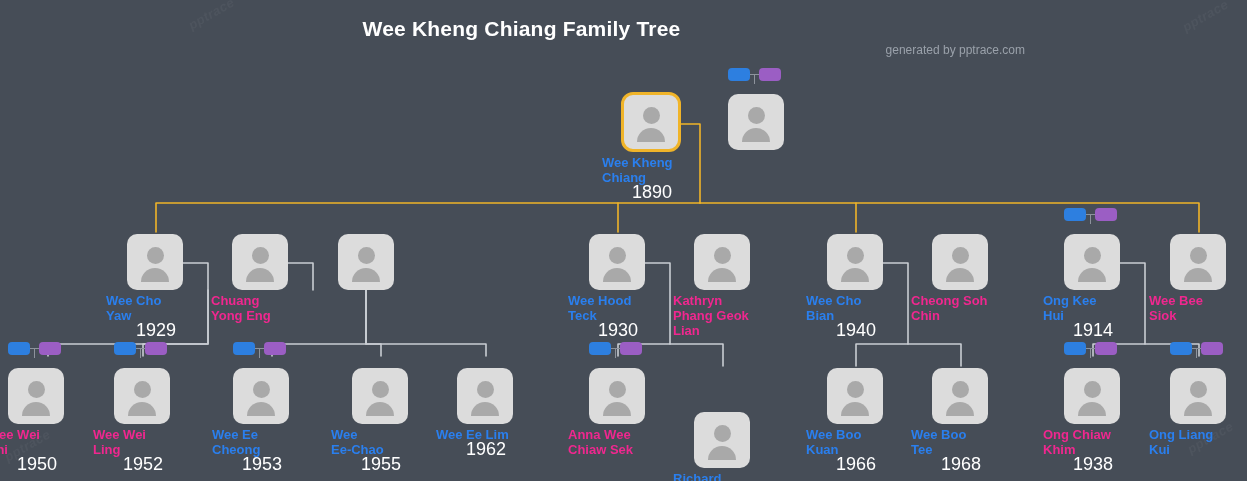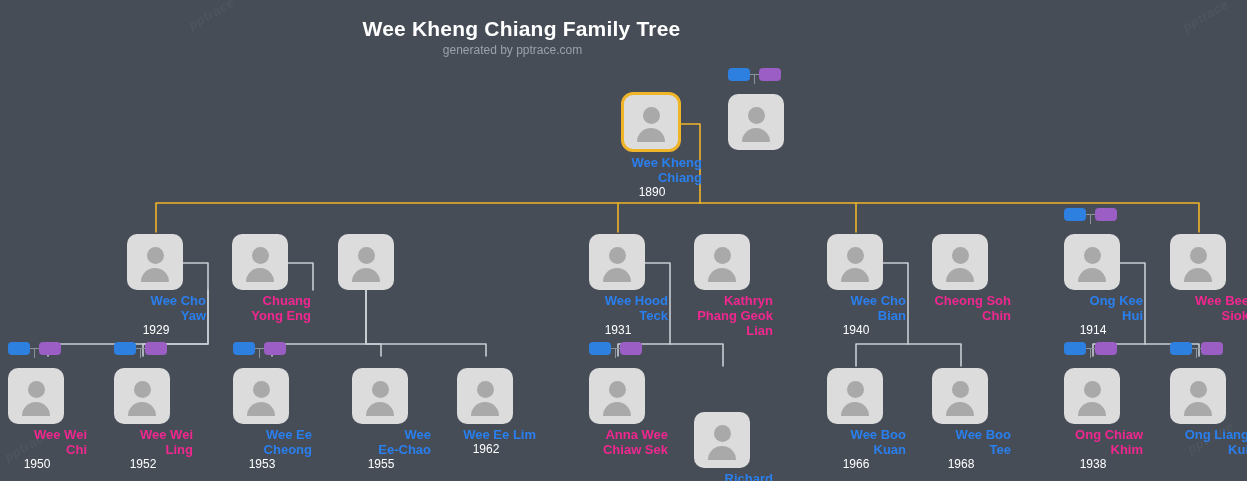--- a/index.html
+++ b/index.html
@@ -41,21 +41,21 @@
     color: #ffffff;
     font-size: 21px;
     font-weight: bold;
     letter-spacing: 0.2px;
   }
   #subtitle {
     position: absolute;
     left: 0;
     top: 43px;
     width: 1025px;
-    text-align: center;
+    text-align: right;
     color: #9aa1aa;
     font-size: 12px;
   }
   svg.edges {
     position: absolute;
     left: 0; top: 0;
     width: 1247px;
     height: 481px;
     pointer-events: none;
   }
@@ -101,34 +101,34 @@
     top: 34px;
     background: #a9a9a9;
     border-radius: 14px 14px 0 0;
   }
   .node.highlight .av-body { top: 33px; }
 
   .name {
     margin-top: 3px;
     width: 100px;
     margin-left: -21px;
-    text-align: right;
+    text-align: left;
     font-size: 13px;
     font-weight: bold;
     line-height: 15px;
     white-space: pre-line;
   }
   .name.m { color: #2a7fee; }
   .name.f { color: #f0278f; }
   .year {
     width: 100px;
     margin-left: -21px;
     text-align: center;
     color: #ffffff;
-    font-size: 12px;
+    font-size: 18px;
     line-height: 15px;
   }
 
   
   .badge {
     position: absolute;
     width: 58px;
     height: 13px;
   }
   .badge .pill {
@@ -235,21 +235,21 @@
           <span class="av-body"></span>
         </div>
       </div>
       <div class="node" style="left: 589px; top: 234px;">
         <div class="card">
           <span class="av-head"></span>
           <span class="av-body"></span>
         </div>
         <div class="name m">Wee Hood
 Teck</div>
-        <div class="year">1931</div>
+        <div class="year">1930</div>
       </div>
       <div class="node" style="left: 694px; top: 234px;">
         <div class="card">
           <span class="av-head"></span>
           <span class="av-body"></span>
         </div>
         <div class="name f">Kathryn
 Phang Geok
 Lian</div>
       </div>

